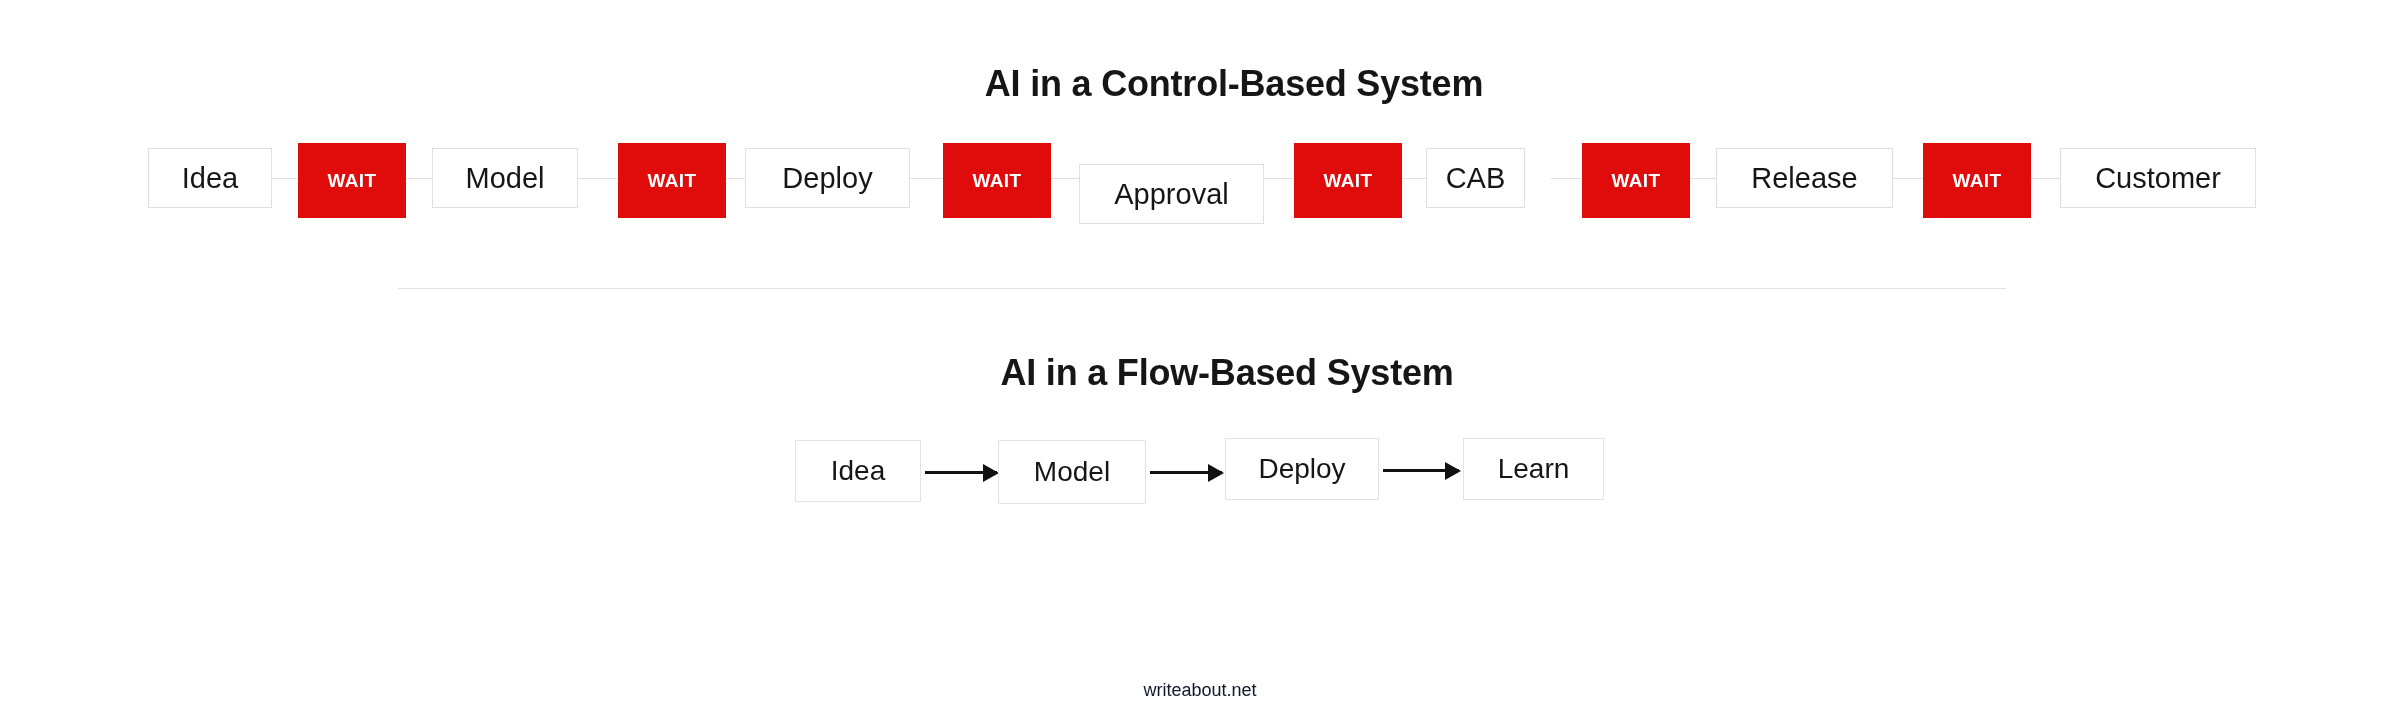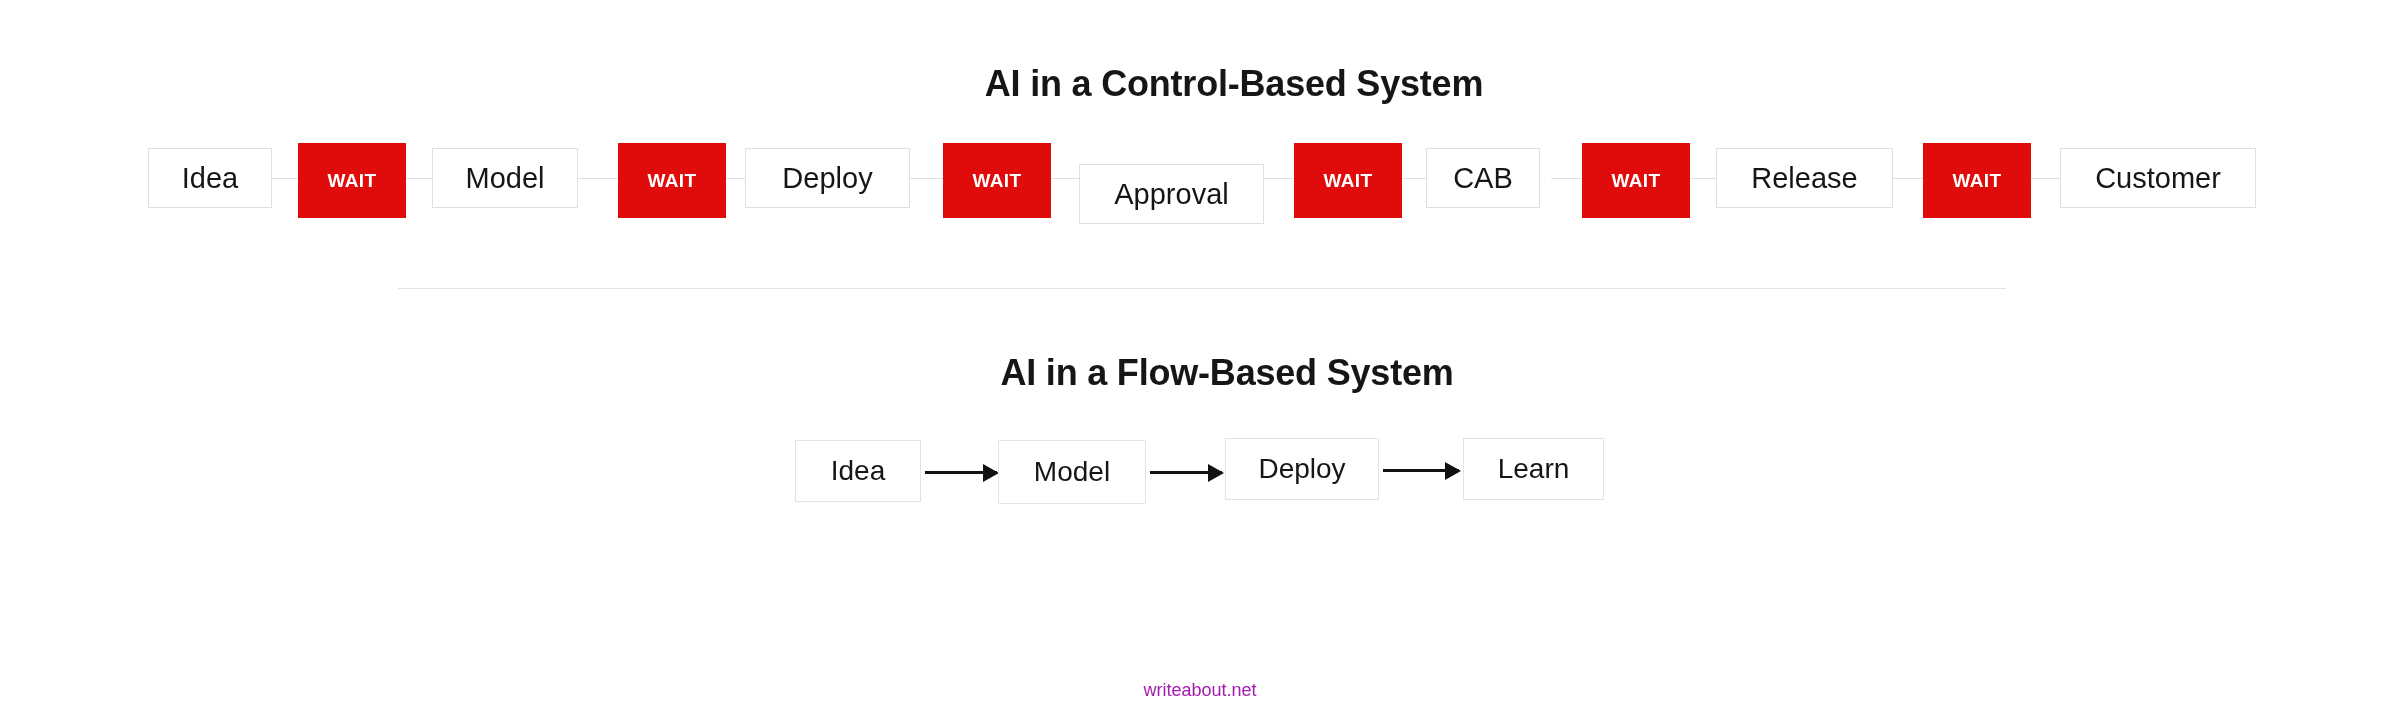--- a/index.html
+++ b/index.html
@@ -133,21 +133,21 @@
     border-left: 16px solid #111111;
   }
 
   
   #watermark {
     position: absolute;
     width: 100%;
     text-align: center;
     top: 680px;
     font-size: 18px;
-    color: #a21caf;
+    color: #0f172a;
   }
 </style>
 </head>
 <body>
 
 <div class="stage">
 
   <div class="section-title" id="title-control">AI in a Control-Based System</div>
 
   <div id="control-row">
@@ -164,21 +164,21 @@
       <div class="connector-line" style="left: 1893px; width: 30px; top: 48px;"></div>
       <div class="connector-line" style="left: 2031px; width: 29px; top: 48px;"></div>
       <div class="node step" style="left: 148px; top: 18px; width: 124px;">Idea</div>
       <div class="node wait" style="left: 298px; top: 13px; width: 108px;">WAIT</div>
       <div class="node step" style="left: 432px; top: 18px; width: 146px;">Model</div>
       <div class="node wait" style="left: 618px; top: 13px; width: 108px;">WAIT</div>
       <div class="node step" style="left: 745px; top: 18px; width: 165px;">Deploy</div>
       <div class="node wait" style="left: 943px; top: 13px; width: 108px;">WAIT</div>
       <div class="node step" style="left: 1079px; top: 34px; width: 185px;">Approval</div>
       <div class="node wait" style="left: 1294px; top: 13px; width: 108px;">WAIT</div>
-      <div class="node step" style="left: 1426px; top: 18px; width: 114px;">CAB</div>
+      <div class="node step" style="left: 1426px; top: 18px; width: 99px;">CAB</div>
       <div class="node wait" style="left: 1582px; top: 13px; width: 108px;">WAIT</div>
       <div class="node step" style="left: 1716px; top: 18px; width: 177px;">Release</div>
       <div class="node wait" style="left: 1923px; top: 13px; width: 108px;">WAIT</div>
       <div class="node step" style="left: 2060px; top: 18px; width: 196px;">Customer</div>
     </div>
 
   <div class="divider"></div>
 
   <div class="section-title" id="title-flow">AI in a Flow-Based System</div>
 

